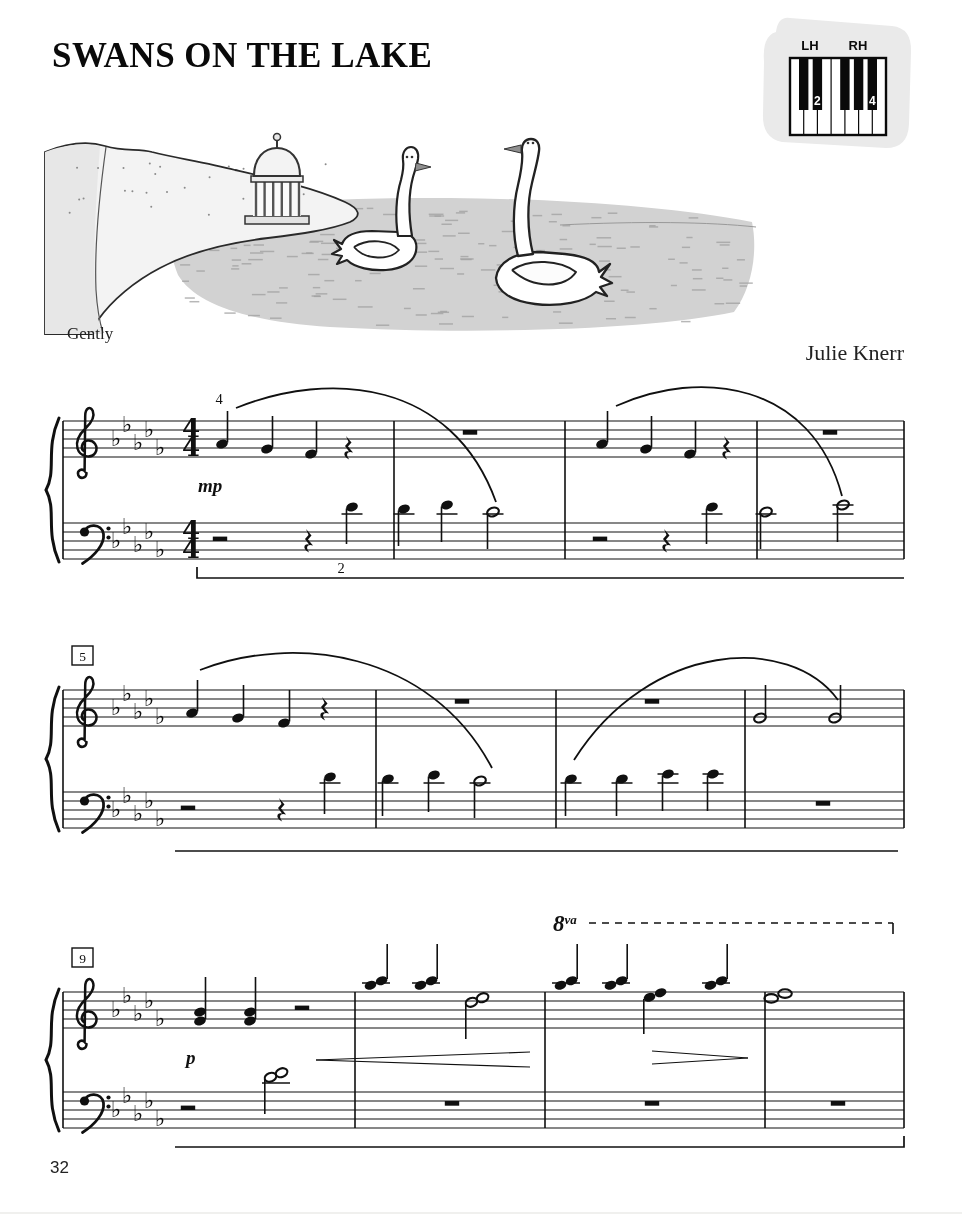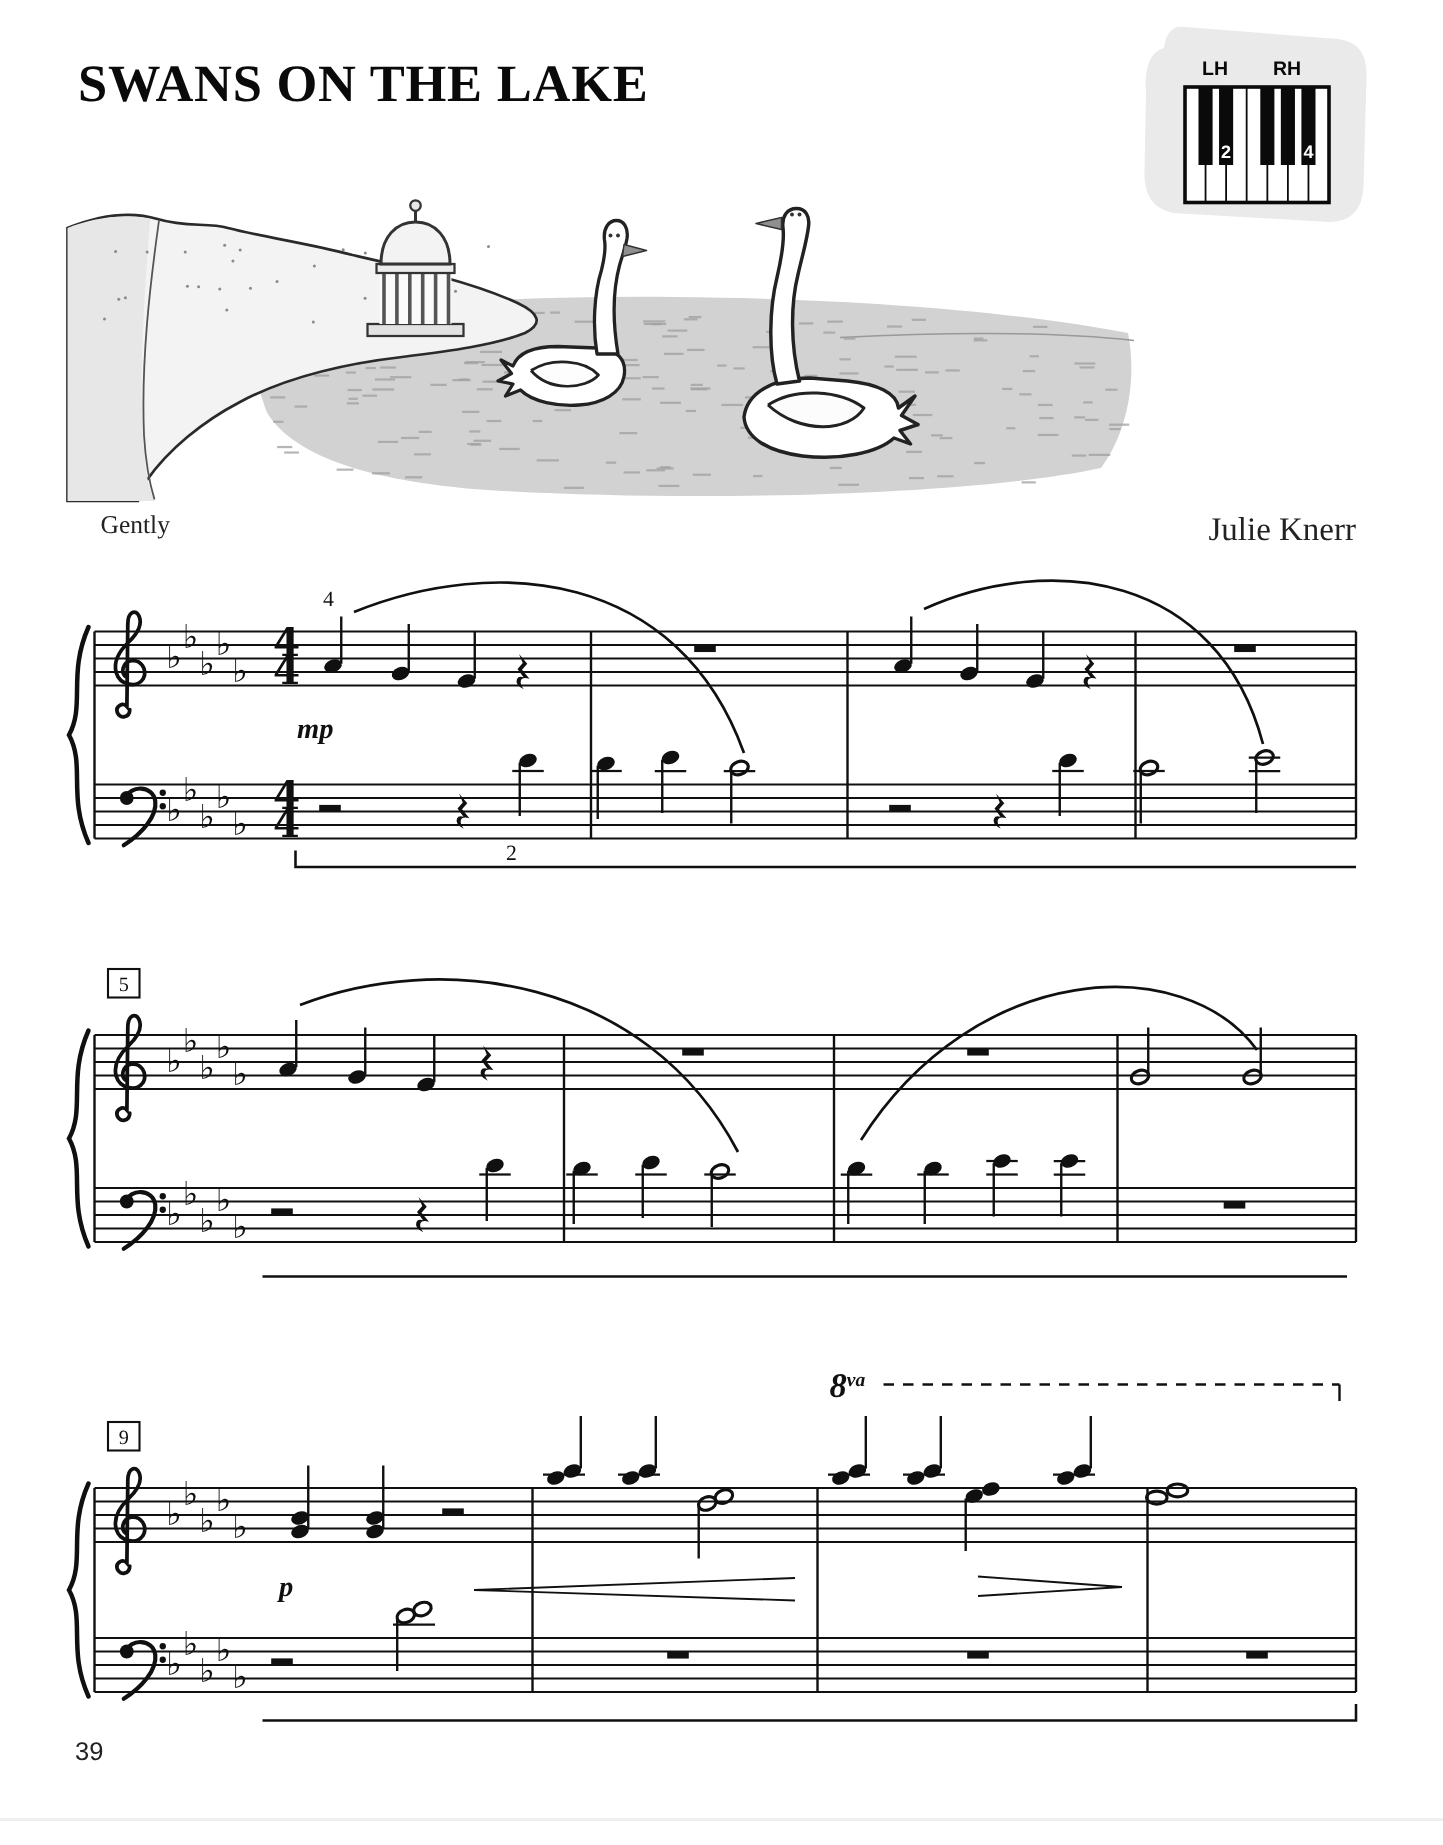--- a/index.html
+++ b/index.html
@@ -1,20 +1,20 @@
 <!DOCTYPE html>
 <html><head>
 <meta charset="utf-8">
 <style>
   html,body{margin:0;padding:0;background:#fff;}
   #page{position:relative;width:962px;height:1214px;background:#ffffff;overflow:hidden;
         font-family:"Liberation Serif", serif;color:#111;}
   #title{position:absolute;left:52px;top:36px;font-size:35px;font-weight:bold;
          letter-spacing:0.5px;color:#0a0a0a;}
-  #tempo{position:absolute;left:67px;top:340px;font-size:17px;color:#222;}
+  #tempo{position:absolute;left:67px;top:324px;font-size:17px;color:#222;}
   #composer{position:absolute;right:58px;top:340px;font-size:22px;color:#222;}
   #pagenum{position:absolute;left:50px;top:1158px;font-size:17px;
            font-family:"Liberation Sans", sans-serif;color:#222;}
   #footerstrip{position:absolute;left:0;top:1212px;width:962px;height:18px;background:#f0f0ee;}
   svg{position:absolute;}
   #kbd{left:758px;top:10px;}
   #art{left:36px;top:122px;}
   #score{left:0;top:0;}
 </style>
 </head>
@@ -672,15 +672,15 @@
           <text x="553" y="931" fill="#101010" font-family="Liberation Serif, serif" font-style="italic" font-weight="bold" font-size="23"><tspan>8</tspan><tspan font-size="13" dy="-7">va</tspan></text>
           <line x1="589" y1="923" x2="893" y2="923" stroke="#101010" stroke-width="1.6" stroke-dasharray="7,6"></line>
           <line x1="893" y1="923" x2="893" y2="934" stroke="#101010" stroke-width="1.6"></line>
         </g>
         <g>
           <path d="M175 1147 L904 1147 L904 1136" fill="none" stroke="#101010" stroke-width="1.7"></path>
         </g>
       </g>
     </svg>
 
-  <div id="pagenum">39</div>
+  <div id="pagenum">32</div>
   <div id="footerstrip"></div>
 </div>
 
 </body></html>

